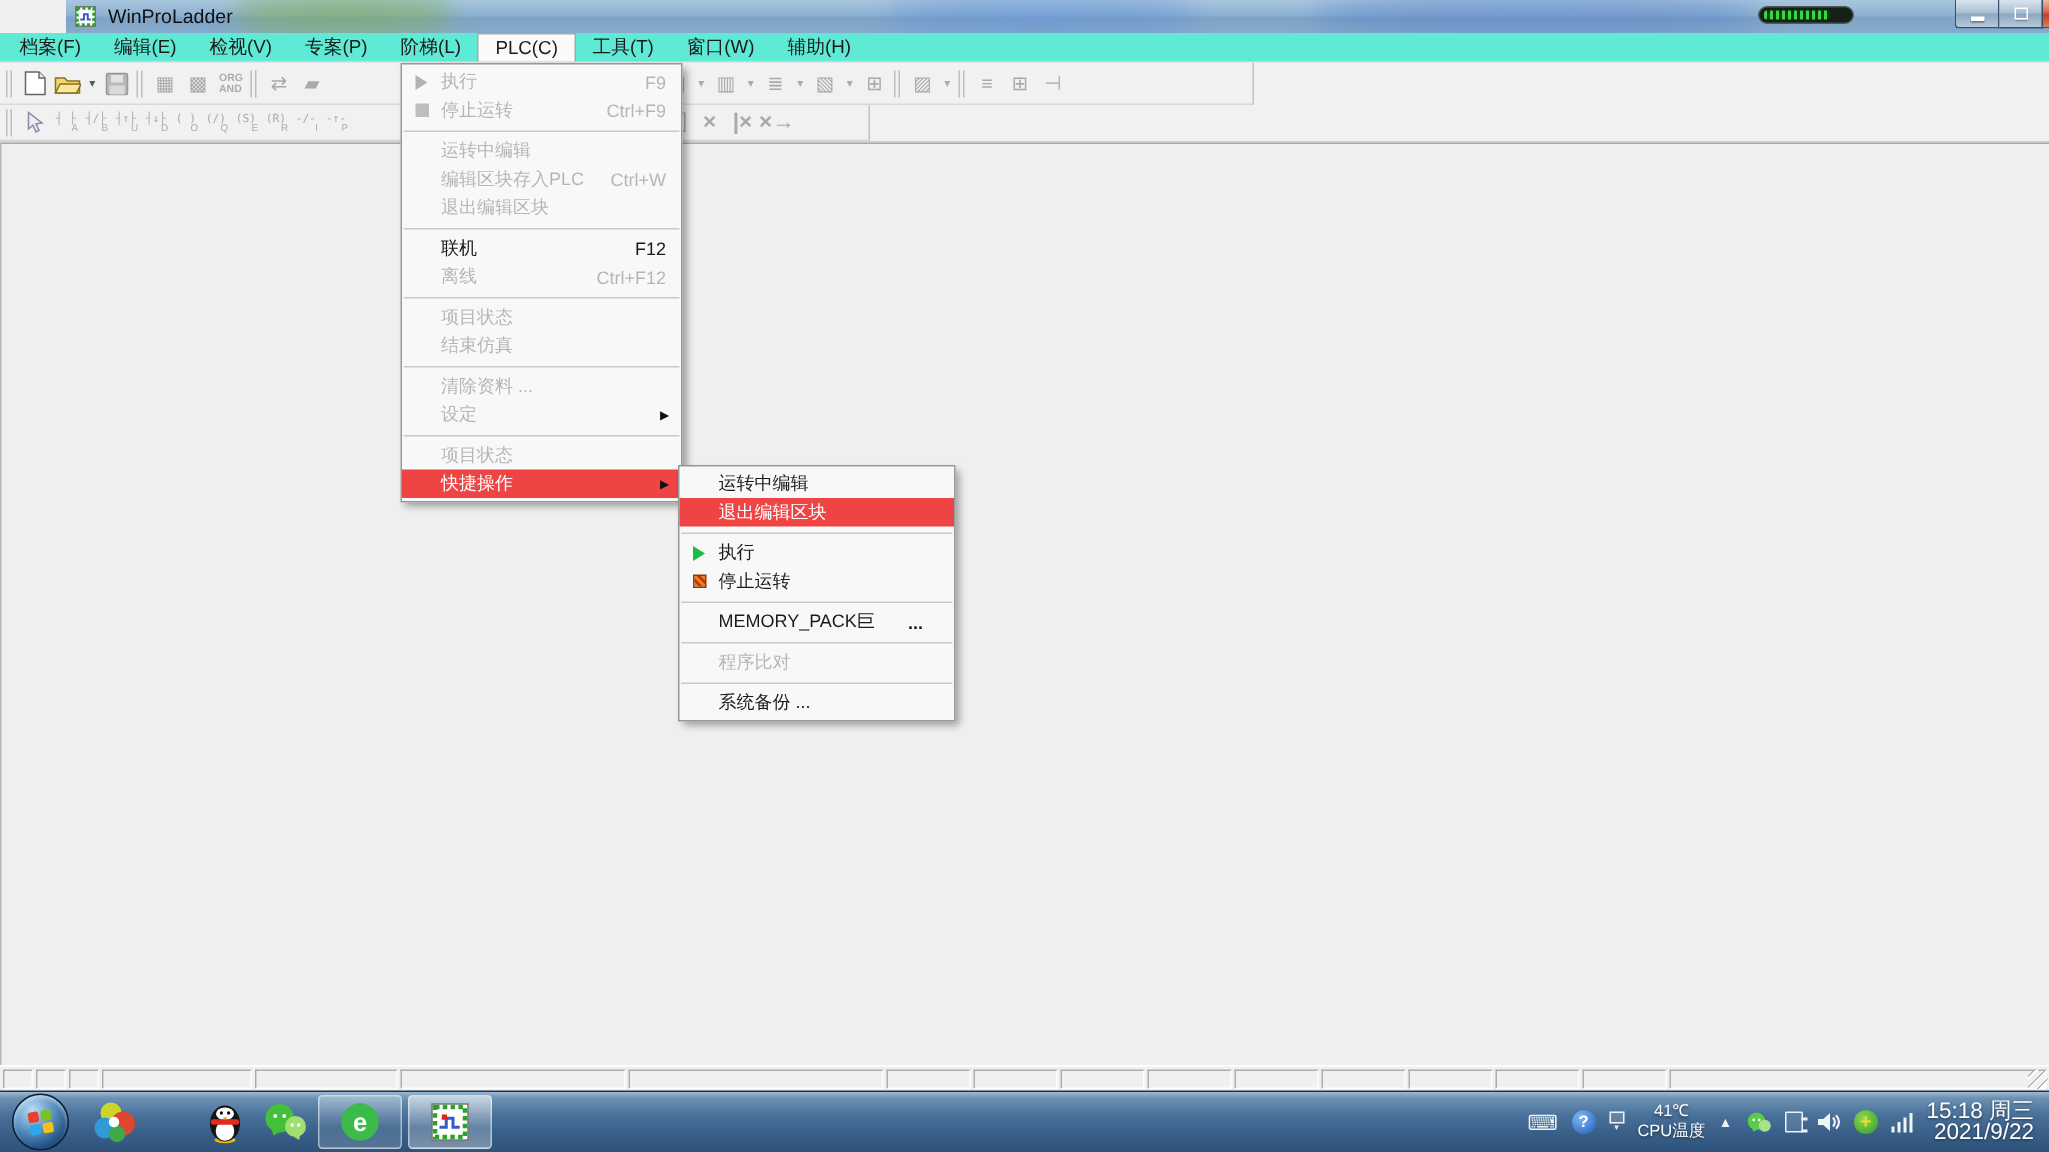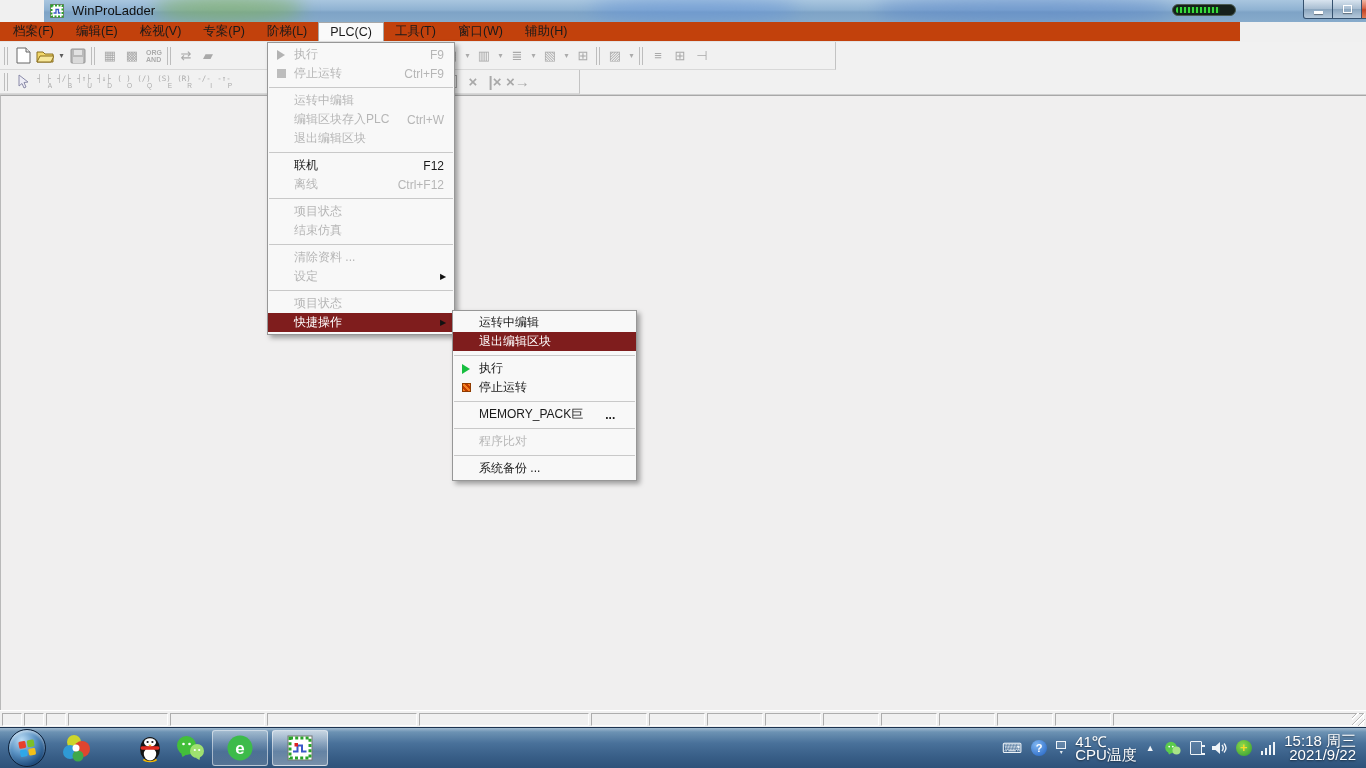--- a/index.html
+++ b/index.html
@@ -26,21 +26,21 @@
     background:linear-gradient(180deg,#D8E4EF 0%,#A9BED2 48%,#8BA6BF 52%,#B5C9DB 100%); }
   .wb.min { width:30px; border-radius:0 0 0 3px; }
   .wb.max { width:29px; border-left:none; }
   .wb.cls { width:46px; border-left:none; border-radius:0 0 3px 0;
     background:linear-gradient(180deg,#F2B5A3 0%,#D9654A 45%,#C34226 55%,#E07B54 100%); }
   .wb .g-min { width:9px; height:3px; background:#fff; box-shadow:0 1px 1px rgba(0,0,0,.4); margin-top:6px; }
   .wb .g-max { width:9px; height:8px; border:1px solid #fff; box-shadow:0 1px 1px rgba(0,0,0,.35); }
   .wb .g-cls { color:#fff; font-size:13px; font-weight:bold; text-shadow:0 1px 1px rgba(0,0,0,.4); line-height:1; }
 
   
-  .menubar { position:absolute; left:0; top:22px; width:1240px; height:20px; background:#c2410c;
+  .menubar { position:absolute; left:0; top:22px; width:1366px; height:20px; background:#5eead4;
     border-bottom:1px solid #E3E3E3; display:flex; align-items:stretch; padding-left:2px; }
   .mb-item { padding:0 11px; font-size:12.5px; color:#1a1a1a; display:flex; align-items:center; }
   .mb-item.open { background:#FAFAFA; border:1px solid #A8A8A8; border-bottom:none; }
 
   
   .tbar { position:absolute; left:0; width:1366px; background:#F1F1F1; }
   .tb1 { top:42px; height:28px; }
   .tb2 { top:70px; height:25px; border-bottom:1px solid #CFCFCF; }
   .tpanel { height:100%; display:flex; align-items:center; border-right:1px solid #C3C3C3;
     border-bottom:1px solid #D8D8D8; background:#F1F1F1; padding:0 2px; }
@@ -74,21 +74,21 @@
   
   .menu { position:absolute; background:#F8F8F8; border:1px solid #979797; box-shadow:3px 3px 5px rgba(0,0,0,.35);
     padding:2px 0; font-size:12px; z-index:50; }
   .plc-menu { left:267px; top:42px; width:188px; }
   .sub-menu { left:452px; top:310px; width:185px; }
   .mi { height:19px; display:flex; align-items:center; color:#1a1a1a; }
   .mi .gut { width:26px; display:flex; align-items:center; justify-content:center; flex:none; }
   .mi .lbl { flex:1; white-space:nowrap; }
   .mi .sc { margin-right:10px; color:#1a1a1a; }
   .mi.dis .lbl, .mi.dis .sc { color:#B6B6B6; }
-  .mi.hl { background:#7f1d1d; }
+  .mi.hl { background:#ef4444; }
   .mi.hl .lbl { color:#FFFFFF; }
   .mi .arr { width:14px; flex:none; font-size:8px; color:#111; }
   .mi .arr::after { content:"▶"; }
   .mi .dots { margin-left:22px; margin-right:28px; color:#1a1a1a; font-weight:bold; }
   .sep { height:1px; background:#C9C9C9; margin:3.5px 1px; }
   .tri { width:0; height:0; border-left:8px solid #B3B3B3; border-top:5px solid transparent; border-bottom:5px solid transparent; }
   .tri.green { border-left-color:#17BE3F; }
   .sq { width:9px; height:9px; background:#BDBDBD; }
   .sq.orange { background:repeating-linear-gradient(45deg,#F28022 0 2px,#BF3B00 2px 4px); border:1px solid #8F3C00; }
 
@@ -105,21 +105,21 @@
     display:flex; align-items:center; justify-content:center; }
   .tk-btn.front { background:linear-gradient(180deg,rgba(255,255,255,.6),rgba(255,255,255,.2) 60%,rgba(255,255,255,.35)); }
   .qgap { width:34px; }
   .tray { margin-left:auto; display:flex; align-items:center; gap:9px; padding-right:10px; color:#fff; }
   .ti { display:flex; align-items:center; justify-content:center; color:#EDF3F8; font-size:14px; }
   .help-c { width:16px; height:16px; border-radius:50%; background:radial-gradient(circle at 35% 30%,#7FB6F2,#1E5FC0);
     color:#fff; font-size:11px; font-weight:bold; display:flex; align-items:center; justify-content:center; }
   .winbox-w { display:flex; flex-direction:column; align-items:center; line-height:6px; }
   .winbox { width:10px; height:8px; border:1.5px solid #F0F4F8; background:rgba(255,255,255,.15); }
   .mini-arrow { font-size:6px; color:#E5ECF2; }
-  .temp { font-size:15px; line-height:13px; text-shadow:0 1px 2px rgba(0,0,0,.5); }
+  .temp { font-size:11px; line-height:13px; text-align:center; text-shadow:0 1px 2px rgba(0,0,0,.5); }
   .up-arrow { font-size:9px; color:#F0F4F8; }
   .clip { width:12px; height:14px; border:1.5px solid #F0F4F8; border-radius:1px; position:relative; background:rgba(255,255,255,.1); }
   .clip::after { content:""; position:absolute; right:-4px; top:3px; width:4px; height:6px;
     border-top:2px solid #F0F4F8; border-bottom:2px solid #F0F4F8; }
   .safety { width:16px; height:16px; border-radius:50%; background:radial-gradient(circle at 40% 35%,#8FD94C,#2E9A2E);
     color:#F5DC2A; font-weight:bold; font-size:13px; line-height:15px; text-align:center; }
   .sig { display:flex; align-items:flex-end; gap:1.5px; height:14px; }
   .sig i { display:block; width:2.5px; background:#F0F4F8; }
   .clock { font-size:15px; line-height:14px; text-align:right; text-shadow:0 1px 2px rgba(0,0,0,.5); }
 </style>

